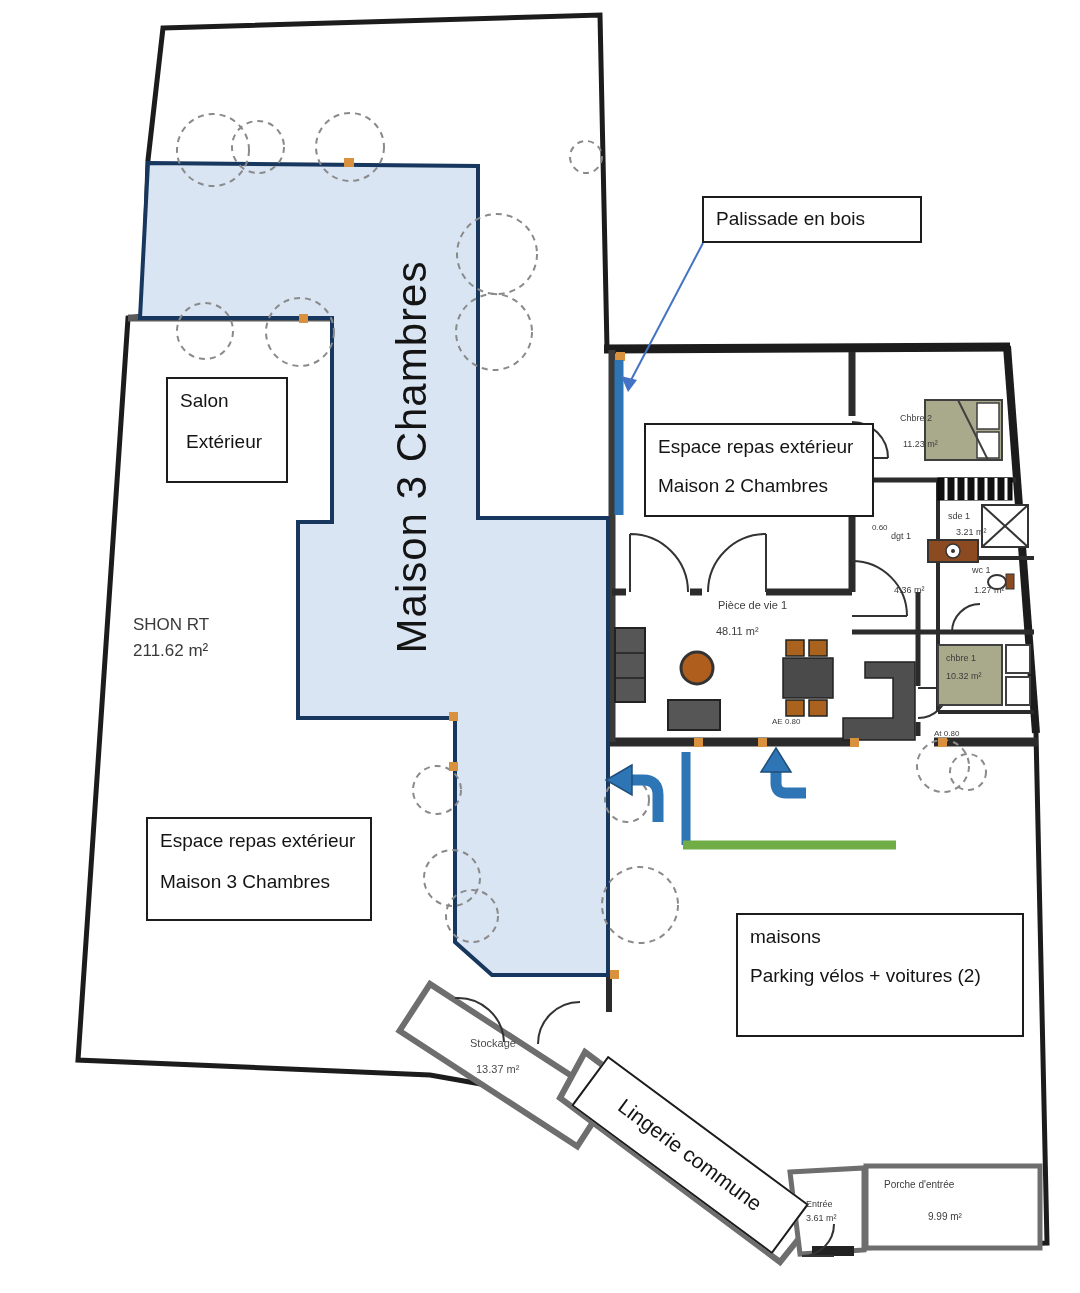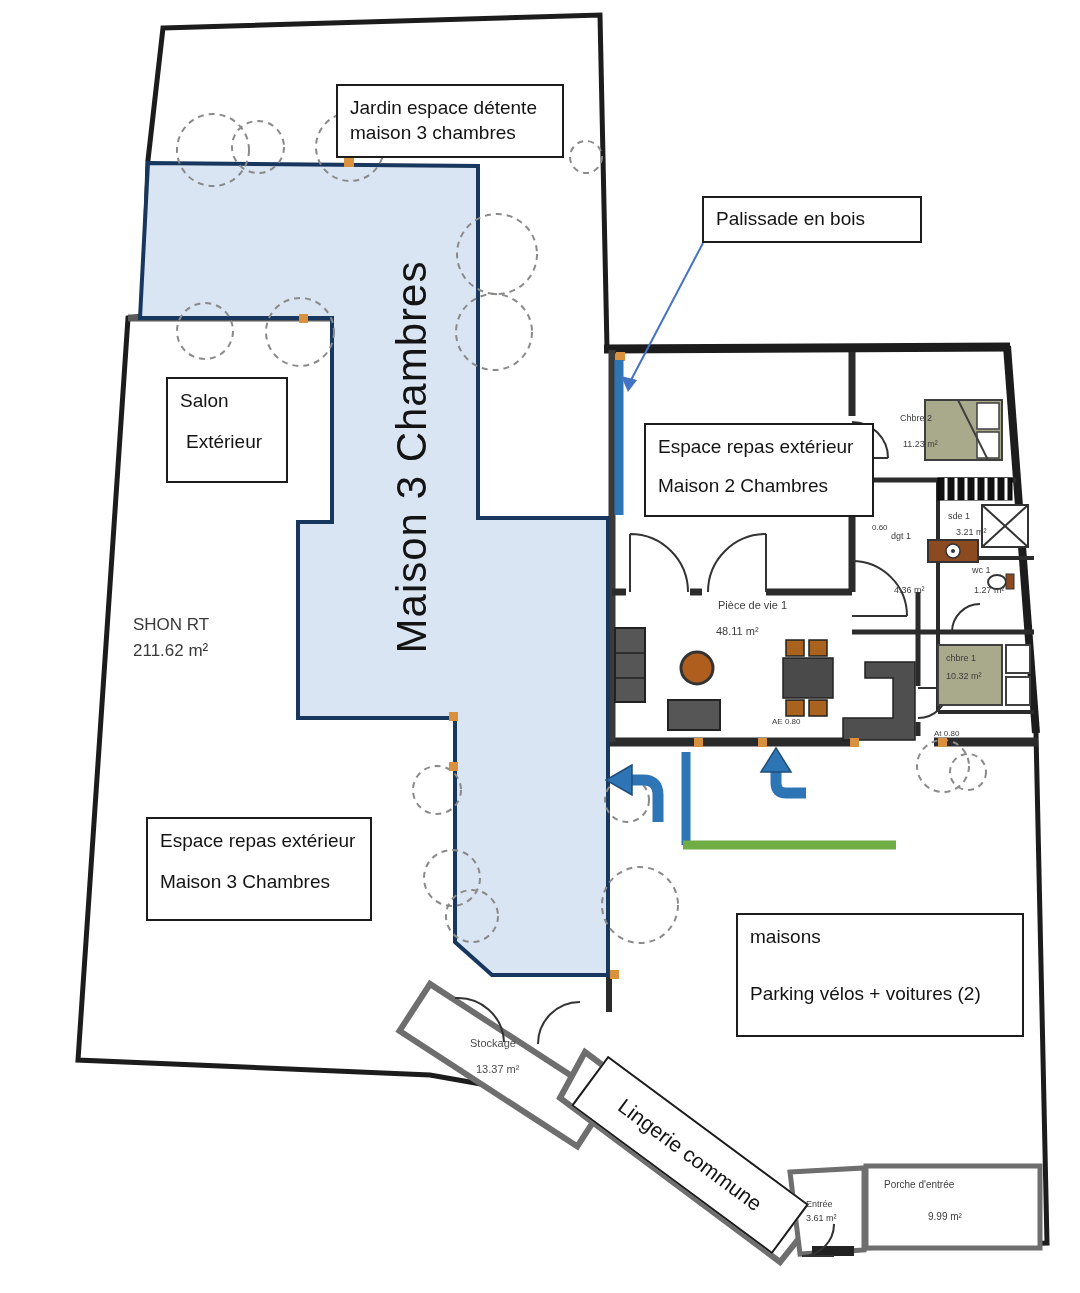--- a/index.html
+++ b/index.html
@@ -171,24 +171,20 @@
       <path d="M658,822 L658,795 Q658,780 643,780 L630,780" fill="none" stroke="#2e75b6" stroke-width="11"></path>
       <polygon points="632,765 606,780 632,795" fill="#2e75b6" stroke="#1f4e79" stroke-width="1.5"></polygon>
     </g>
     <g>
       <path d="M806,793 L786,793 Q776,793 776,783 L776,770" fill="none" stroke="#2e75b6" stroke-width="11"></path>
       <polygon points="761,772 776,748 791,772" fill="#2e75b6" stroke="#1f4e79" stroke-width="1.5"></polygon>
     </g>
   </g>
 </svg>
 
-<div class="box" style="left:336px;top:84px;width:228px;height:74px;">
-  <div>Jardin espace détente</div>
-  <div>maison 3 chambres</div>
-</div>
 
 <div class="box" style="left:702px;top:196px;width:220px;height:47px;display:flex;align-items:center;">
   <div>Palissade en bois</div>
 </div>
 
 <div class="box" style="left:166px;top:377px;width:122px;height:106px;">
   <div>Salon</div>
   <div style="margin-top:16px;margin-left:6px;">Extérieur</div>
 </div>
 
@@ -197,21 +193,21 @@
   <div style="margin-top:14px;">Maison 2 Chambres</div>
 </div>
 
 <div class="box" style="left:146px;top:817px;width:226px;height:104px;">
   <div>Espace repas extérieur</div>
   <div style="margin-top:16px;">Maison 3 Chambres</div>
 </div>
 
 <div class="box" style="left:736px;top:913px;width:288px;height:124px;">
   <div>maisons</div>
-  <div style="margin-top:32px;">Parking vélos + voitures (2)</div>
+  <div style="margin-top:14px;">Parking vélos + voitures (2)</div>
 </div>
 
 <div class="shon">
   <div>SHON RT</div>
   <div>211.62 m²</div>
 </div>
 
 <div class="banner">Maison 3 Chambres</div>
 
 <div class="lingerie">

